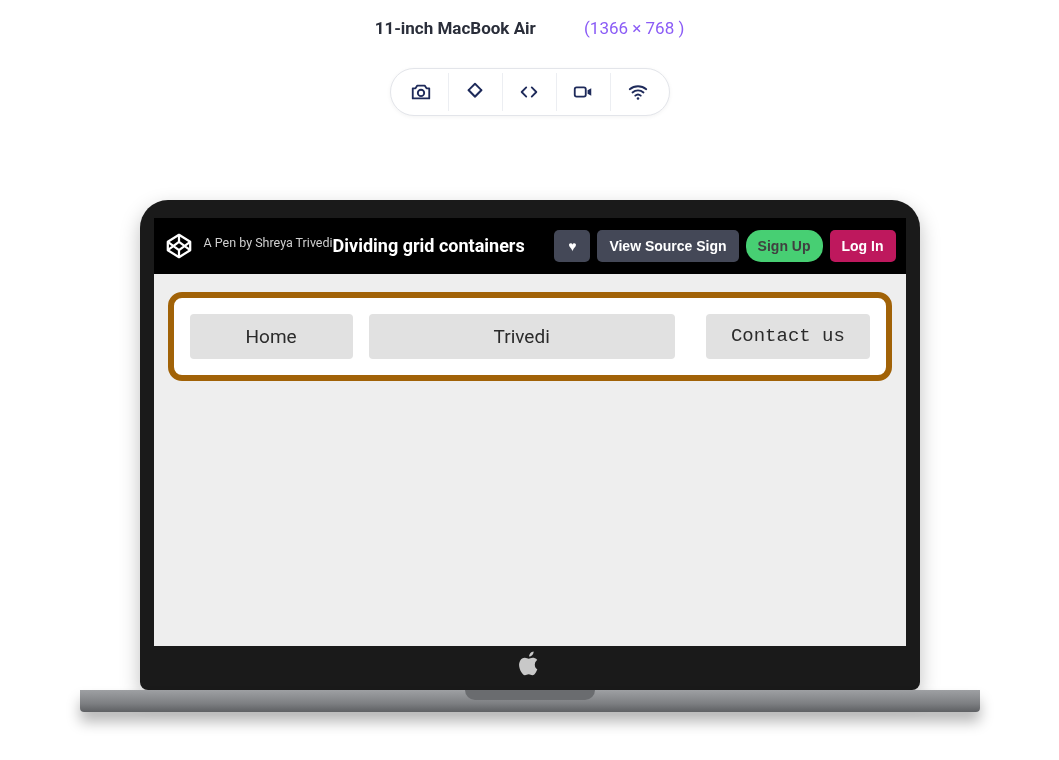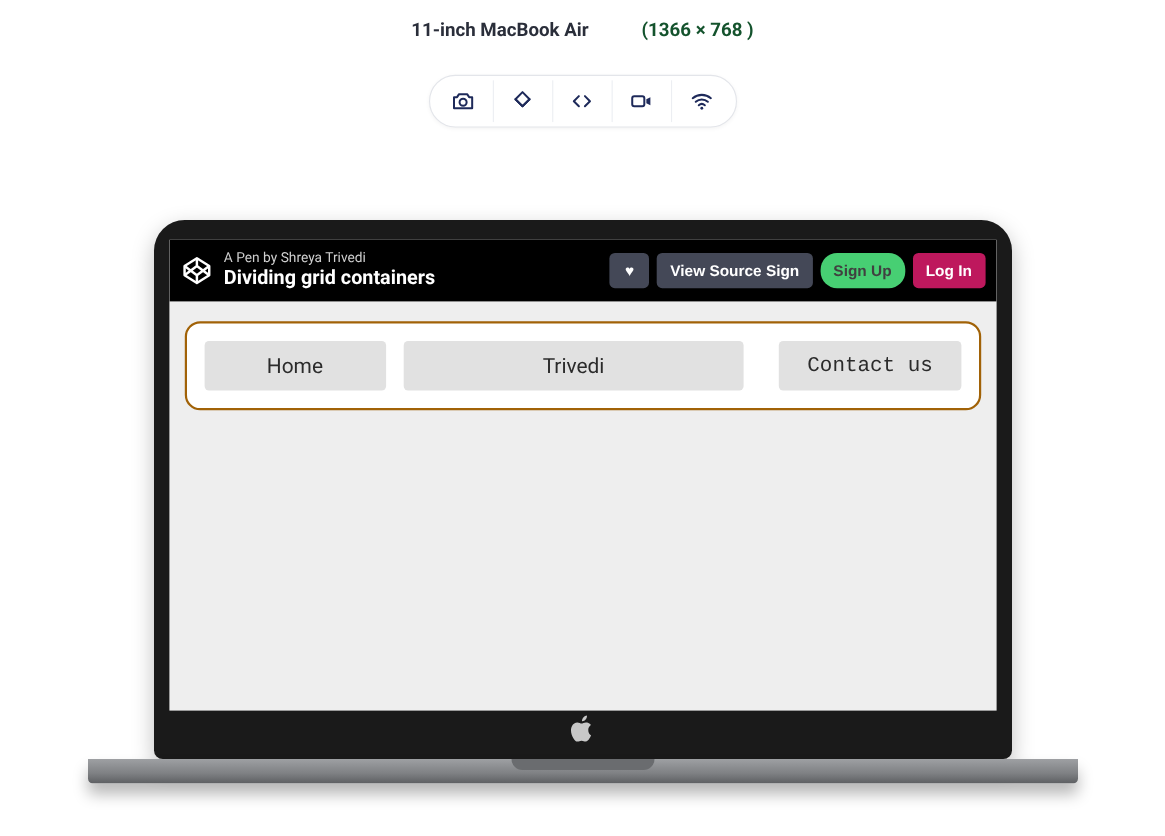--- a/index.html
+++ b/index.html
@@ -16,21 +16,21 @@
   .device-label {
     position: absolute;
     top: 18px;
     left: 0;
     width: 100%;
     text-align: center;
     font-size: 17px;
     color: #2a2e3a;
   }
   .device-label .bold { font-weight: 700; }
-  .device-label .dims { font-weight: 700; color: #14532d; margin-left: 44px; }
+  .device-label .dims { font-weight: 400; color: #8b5cf6; margin-left: 44px; }
 
   
   .toolbar {
     position: absolute;
     top: 68px;
     left: 50%;
     transform: translateX(-50%);
     display: flex;
     background: #fff;
     border: 1px solid #e3e5ea;
@@ -86,21 +86,21 @@
     display: flex;
     align-items: center;
     padding: 0 10px;
     gap: 10px;
   }
   .pen-logo {
     width: 30px; height: 30px;
     display: flex; align-items: center; justify-content: center;
   }
   .pen-logo svg { width: 28px; height: 28px; }
-  .pen-meta { display: flex; flex-direction: column; line-height: 1.15; flex: 1; }
+  .pen-meta { display: flex; flex-direction: row; line-height: 1.15; flex: 1; }
   .pen-byline { color: #cfcfcf; font-size: 12.5px; }
   .pen-title { color: #fff; font-weight: 700; font-size: 18px; }
   .pen-actions { display: flex; gap: 7px; }
   .pen-btn {
     background: #444857;
     color: #fff;
     border: none;
     border-radius: 5px;
     padding: 7px 12px;
     font-size: 14px;
@@ -111,21 +111,21 @@
   .pen-btn.icon { width: 36px; padding: 0; height: 32px; }
   .pen-btn.signup { background: #47cf73; color: #404040; border-radius: 15px; }
   .pen-btn.login { background: #be185d; }
 
   
   .pen-content {
     padding: 18px 14px;
   }
   .nav-box {
     background: #fff;
-    border: 2px solid #a16207;
+    border: 6px solid #a16207;
     border-radius: 14px;
     padding: 16px;
     display: flex;
     gap: 16px;
   }
   .nav-item {
     background: #e1e1e1;
     border-radius: 4px;
     text-align: center;
     padding: 11px 0;

